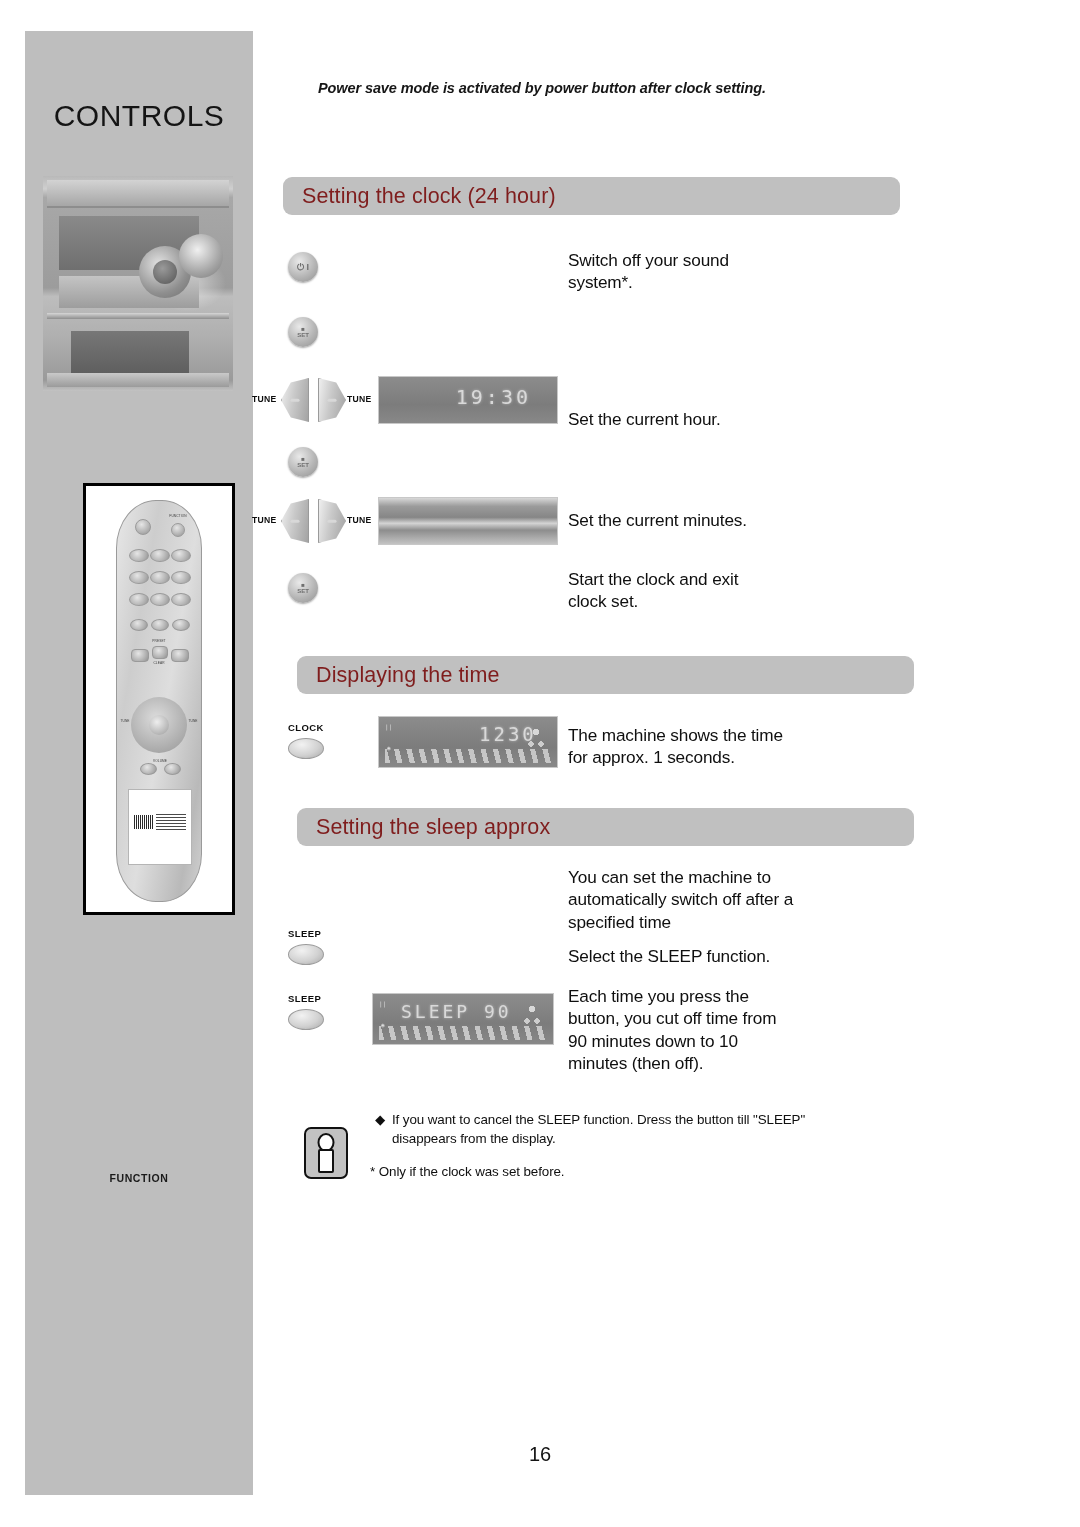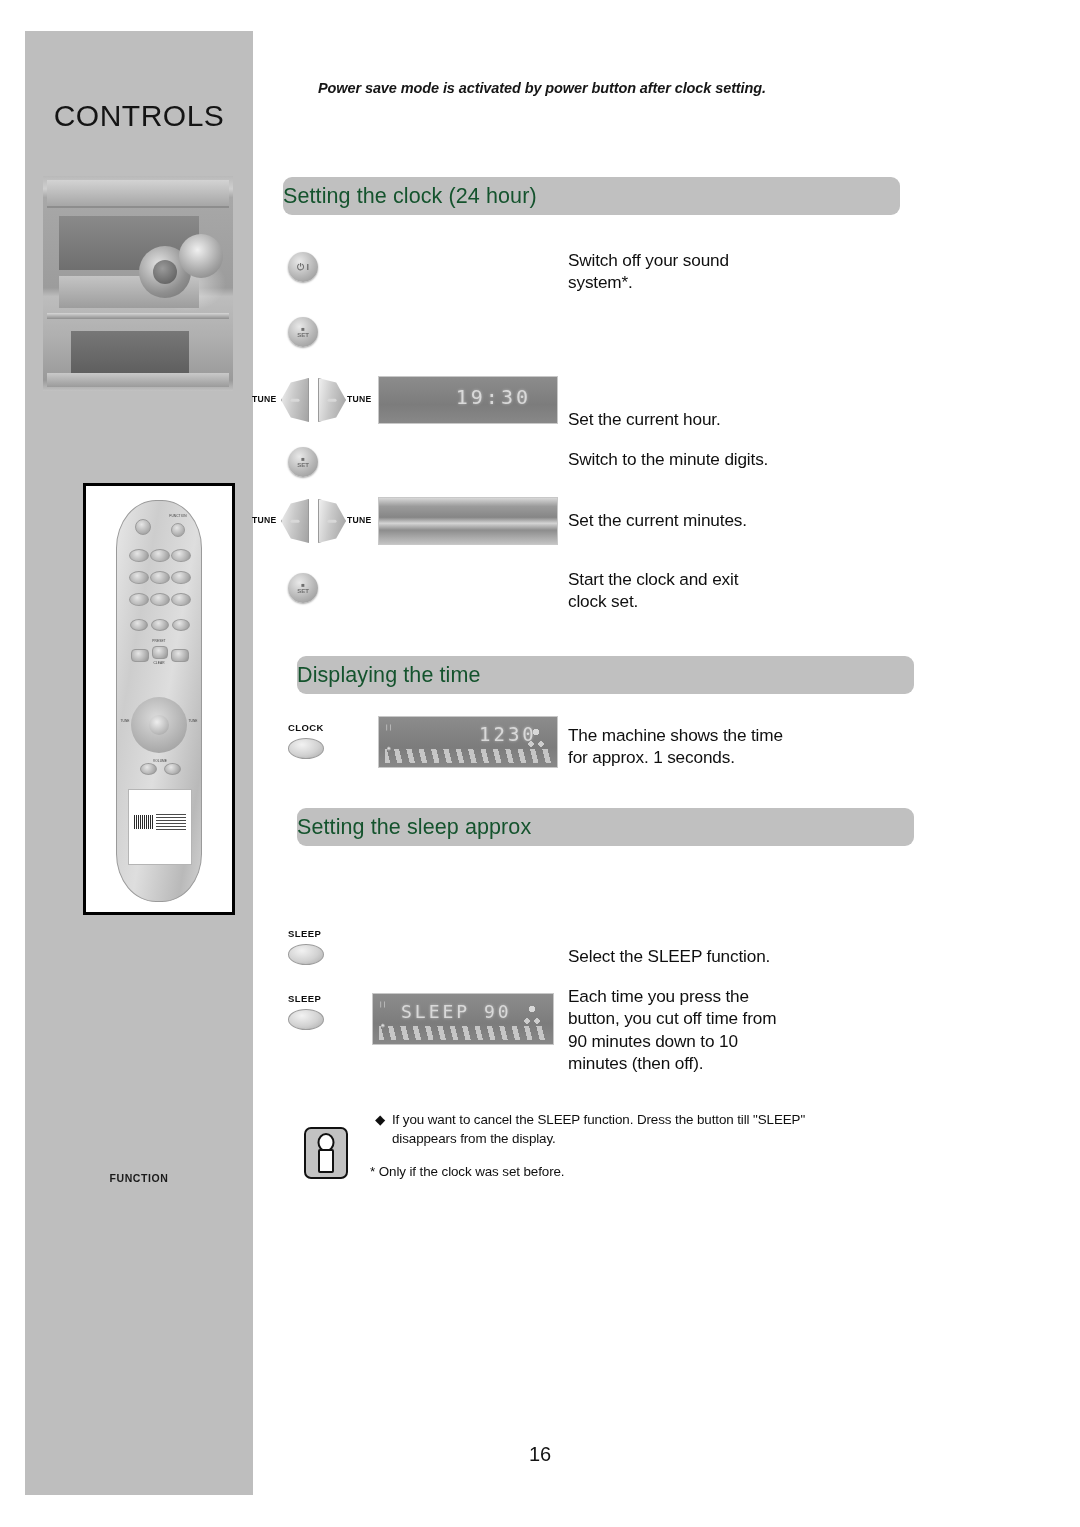--- a/index.html
+++ b/index.html
@@ -136,22 +136,23 @@
 
   .section-bar {
     position: absolute;
     background: #c0c0c0;
     border-radius: 9px;
     height: 38px;
     display: flex;
     align-items: center;
   }
   .section-bar span {
+    padding-left: 19px;
     font-size: 21.5px;
-    color: #14532d;
+    color: #7f1d1d;
     letter-spacing: 0.1px;
   }
 
   .instr {
     position: absolute;
     font-size: 17.2px;
     line-height: 1.30;
     color: #0f0f0f;
     letter-spacing: -0.15px;
   }
@@ -375,23 +376,20 @@
     <div class="seg" style="right:26px;top:8px;font-size:20px">19:30</div>
   </div>
   <div class="instr" style="left:568px;top:408px;width:330px">
     <div style="white-space:pre-line">Set the current hour.</div>
   </div>
 
   <div class="round-btn" style="left:288px;top:447px">
     <div class="glyph" style="font-size:6px;white-space:pre-line;line-height:1.05">■
 SET</div>
   </div>
-  <div class="instr" style="left:568px;top:448px;width:340px">
-    <div style="white-space:pre-line">Switch to the minute digits.</div>
-  </div>
 
   <div class="tune-cap" style="left:252px;top:515px">TUNE</div>
   <div class="tune-btn tune-left" style="left:281px;top:499px">
     <div class="dash"></div>
   </div>
   <div class="tune-btn tune-right" style="left:318px;top:499px">
     <div class="dash"></div>
   </div>
   <div class="tune-cap" style="left:347px;top:515px">TUNE</div>
 
@@ -427,20 +425,25 @@
   </div>
   <div class="instr" style="left:568px;top:724px;width:330px">
     <div style="white-space:pre-line">The machine shows the time
 for approx. 1 seconds.</div>
   </div>
 
   <div class="section-bar" style="left:297px;top:808px;width:617px">
     <span>Setting the sleep approx</span>
   </div>
 
+  <div class="instr" style="left:568px;top:866px;width:340px">
+    <div style="white-space:pre-line">You can set the machine to
+automatically switch off after a
+specified time</div>
+  </div>
 
   <div class="btn-cap" style="left:288px;top:928px">SLEEP</div>
   <div class="oval-btn" style="left:288px;top:944px"></div>
   <div class="instr" style="left:568px;top:945px;width:330px">
     <div style="white-space:pre-line">Select the SLEEP function.</div>
   </div>
 
   <div class="btn-cap" style="left:288px;top:993px">SLEEP</div>
   <div class="oval-btn" style="left:288px;top:1009px"></div>
 

